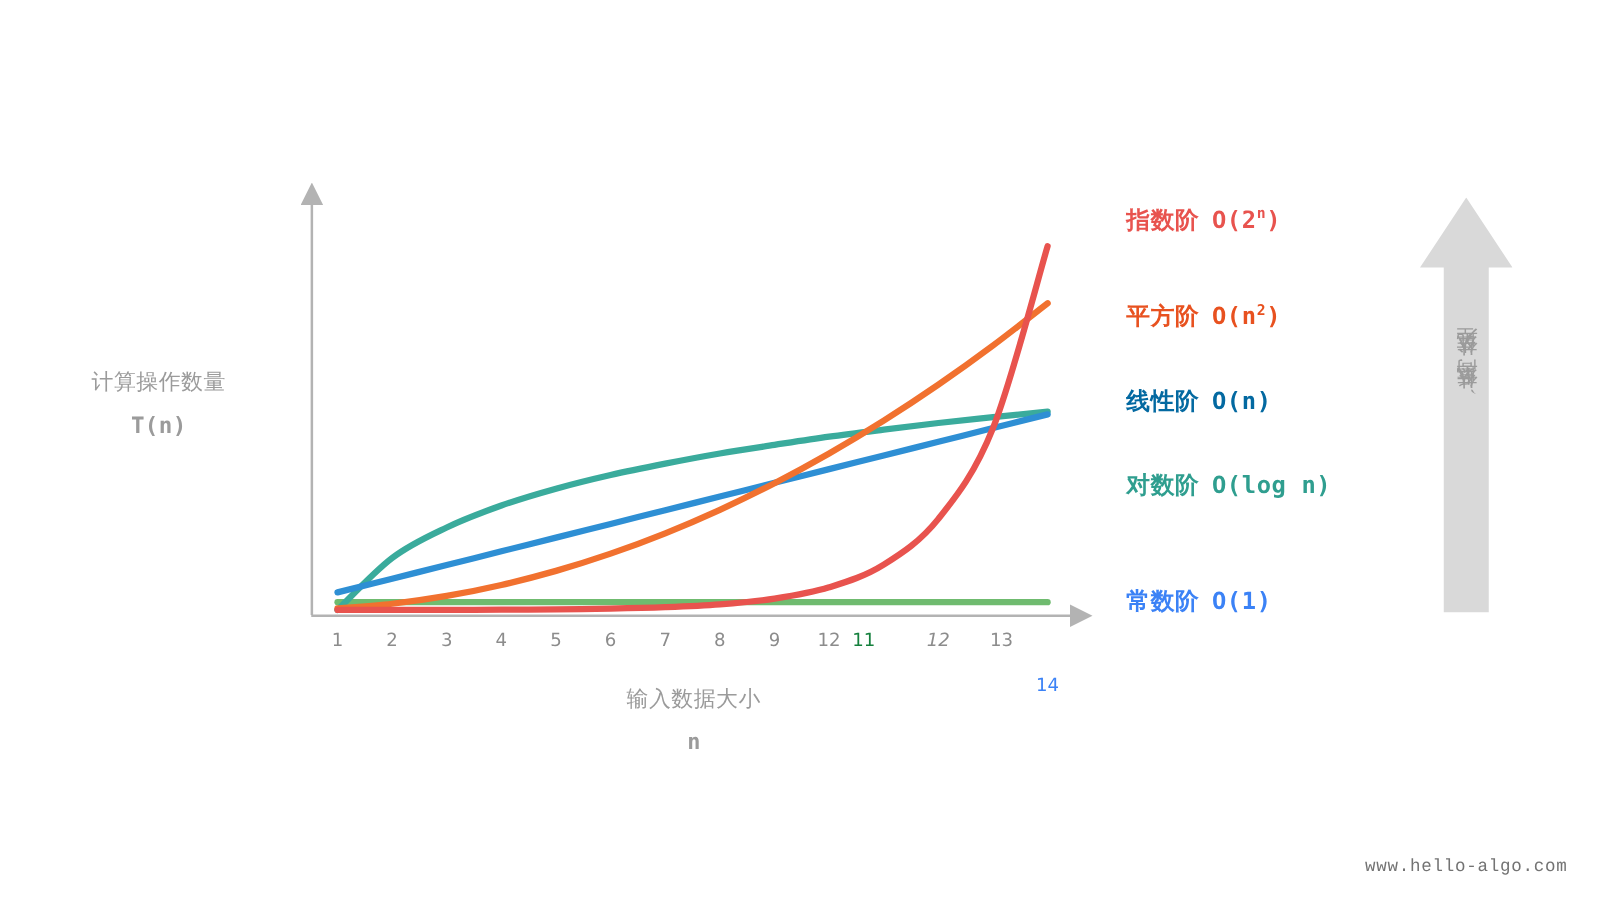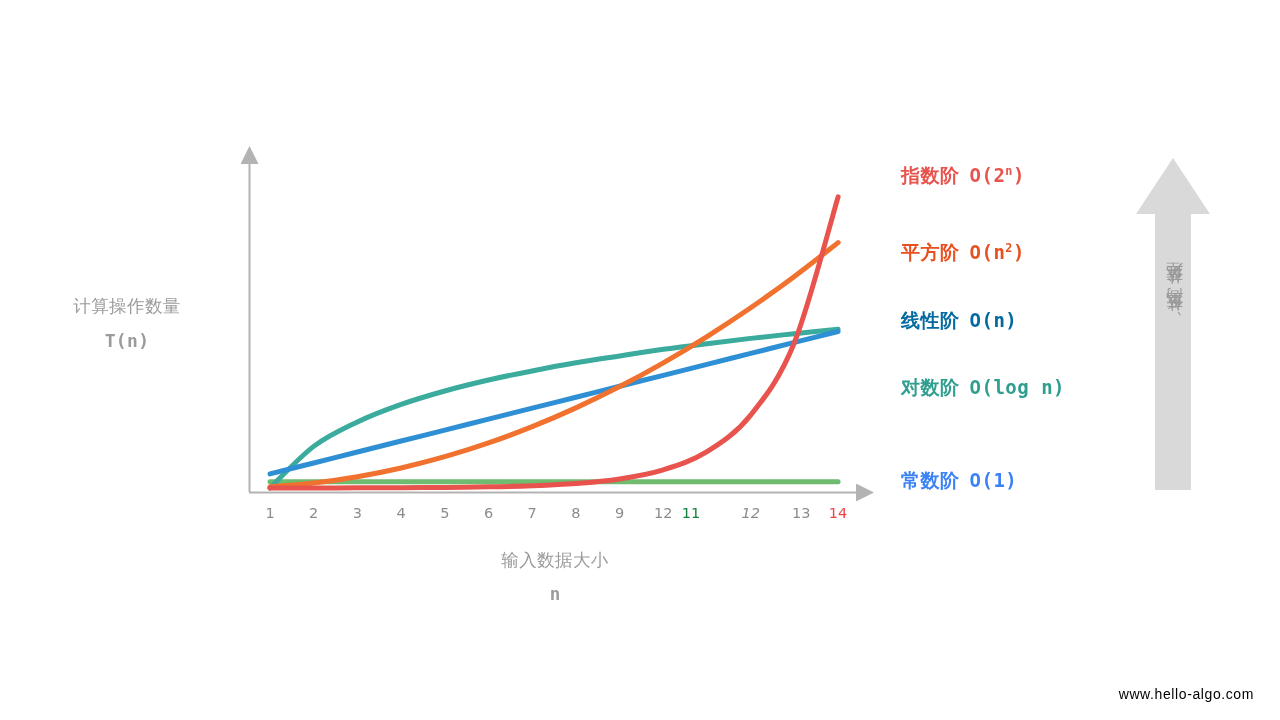--- a/index.html
+++ b/index.html
@@ -145,22 +145,22 @@
     letter-spacing: 2px;
     padding-top: 34px;
   }
 
   
   #watermark {
     position: absolute;
     right: 26px;
     bottom: 18px;
     font-size: 14px;
-    color: #000000;
-    font-family: Liberation Sans, sans-serif;
+    color: #737373;
+    font-family: Liberation Mono, monospace;
     letter-spacing: 0.6px;
   }
 </style>
 </head>
 <body>
 
 <div id="stage">
 
   <svg id="plot" viewBox="0 0 1280 720">
     <defs>
@@ -200,21 +200,21 @@
       <div class="tick-label" style="left: 401.1px; color: rgb(140, 140, 140);">4</div>
       <div class="tick-label" style="left: 444.8px; color: rgb(140, 140, 140);">5</div>
       <div class="tick-label" style="left: 488.5px; color: rgb(140, 140, 140);">6</div>
       <div class="tick-label" style="left: 532.2px; color: rgb(140, 140, 140);">7</div>
       <div class="tick-label" style="left: 575.9px; color: rgb(140, 140, 140);">8</div>
       <div class="tick-label" style="left: 619.6px; color: rgb(140, 140, 140);">9</div>
       <div class="tick-label" style="left: 663.3px; color: rgb(140, 140, 140);">12</div>
       <div class="tick-label" style="left: 691px; color: #15803d;">11</div>
       <div class="tick-label" style="left: 750.7px; color: rgb(140, 140, 140); font-style: italic;">12</div>
       <div class="tick-label" style="left: 794.4px; color: rgb(140, 140, 140); text-align: right;">13</div>
-      <div class="tick-label" style="left: 838.1px; color: #ef4444;">14</div>
+      <div class="tick-label" style="left: 838.1px; color: #3b82f6; margin-top: 36px;">14</div>
     </div>
 
   <div id="legend">
       <div class="legend-item" style="top: 163px; color: rgb(232, 83, 78);"><span class="lg-name">指数阶</span><span class="lg-notation">O(2<sup>n</sup>)</span></div>
       <div class="legend-item" style="top: 240px; color: rgb(232, 81, 31);"><span class="lg-name">平方阶</span><span class="lg-notation">O(n<sup>2</sup>)</span></div>
       <div class="legend-item" style="top: 308px; color: #0369a1;"><span class="lg-name">线性阶</span><span class="lg-notation">O(n)</span></div>
       <div class="legend-item" style="top: 375px; color: rgb(47, 158, 143);"><span class="lg-name">对数阶</span><span class="lg-notation">O(log n)</span></div>
       <div class="legend-item" style="top: 468px; color: #3b82f6;"><span class="lg-name">常数阶</span><span class="lg-notation">O(1)</span></div>
     </div>
 

